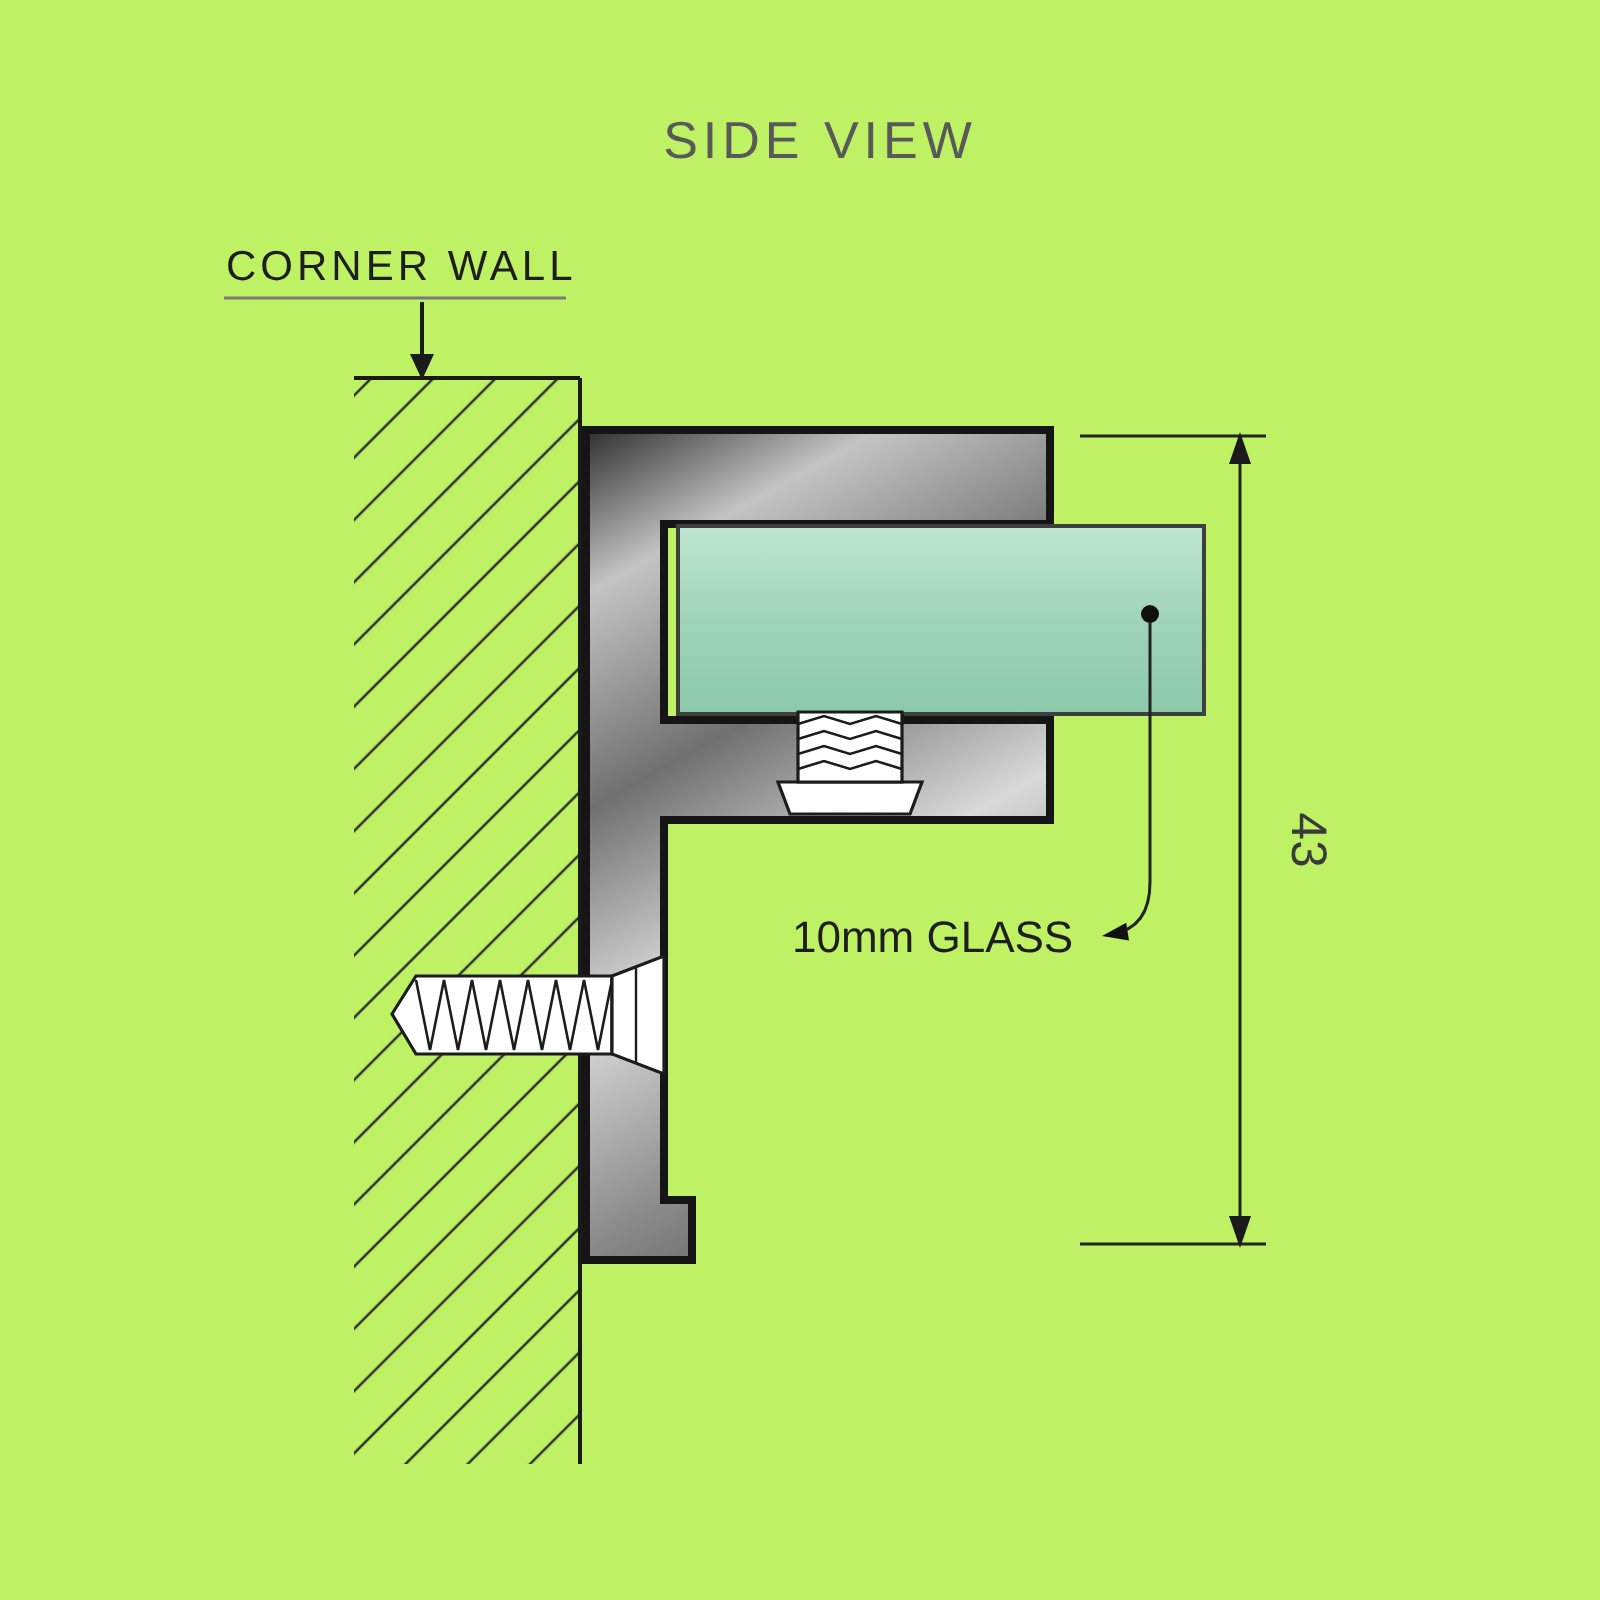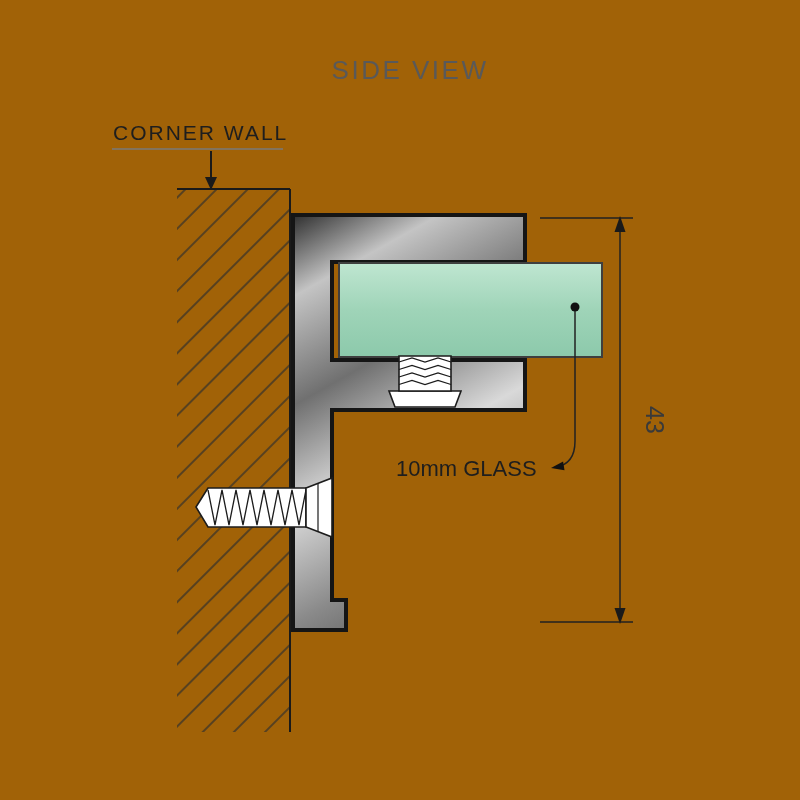--- a/index.html
+++ b/index.html
@@ -5,21 +5,21 @@
   html, body {
     margin: 0;
     padding: 0;
     background: #ffffff;
     font-family: "Liberation Sans", sans-serif;
   }
   .canvas {
     position: relative;
     width: 800px;
     height: 800px;
-    background: #a16207;
+    background: #bef264;
     overflow: hidden;
   }
   svg { display: block; }
   text { font-family: "Liberation Sans", sans-serif; }
 </style>
 </head>
 <body>
 
 <div class="canvas">
   <svg width="800" height="800" viewBox="0 0 800 800">

